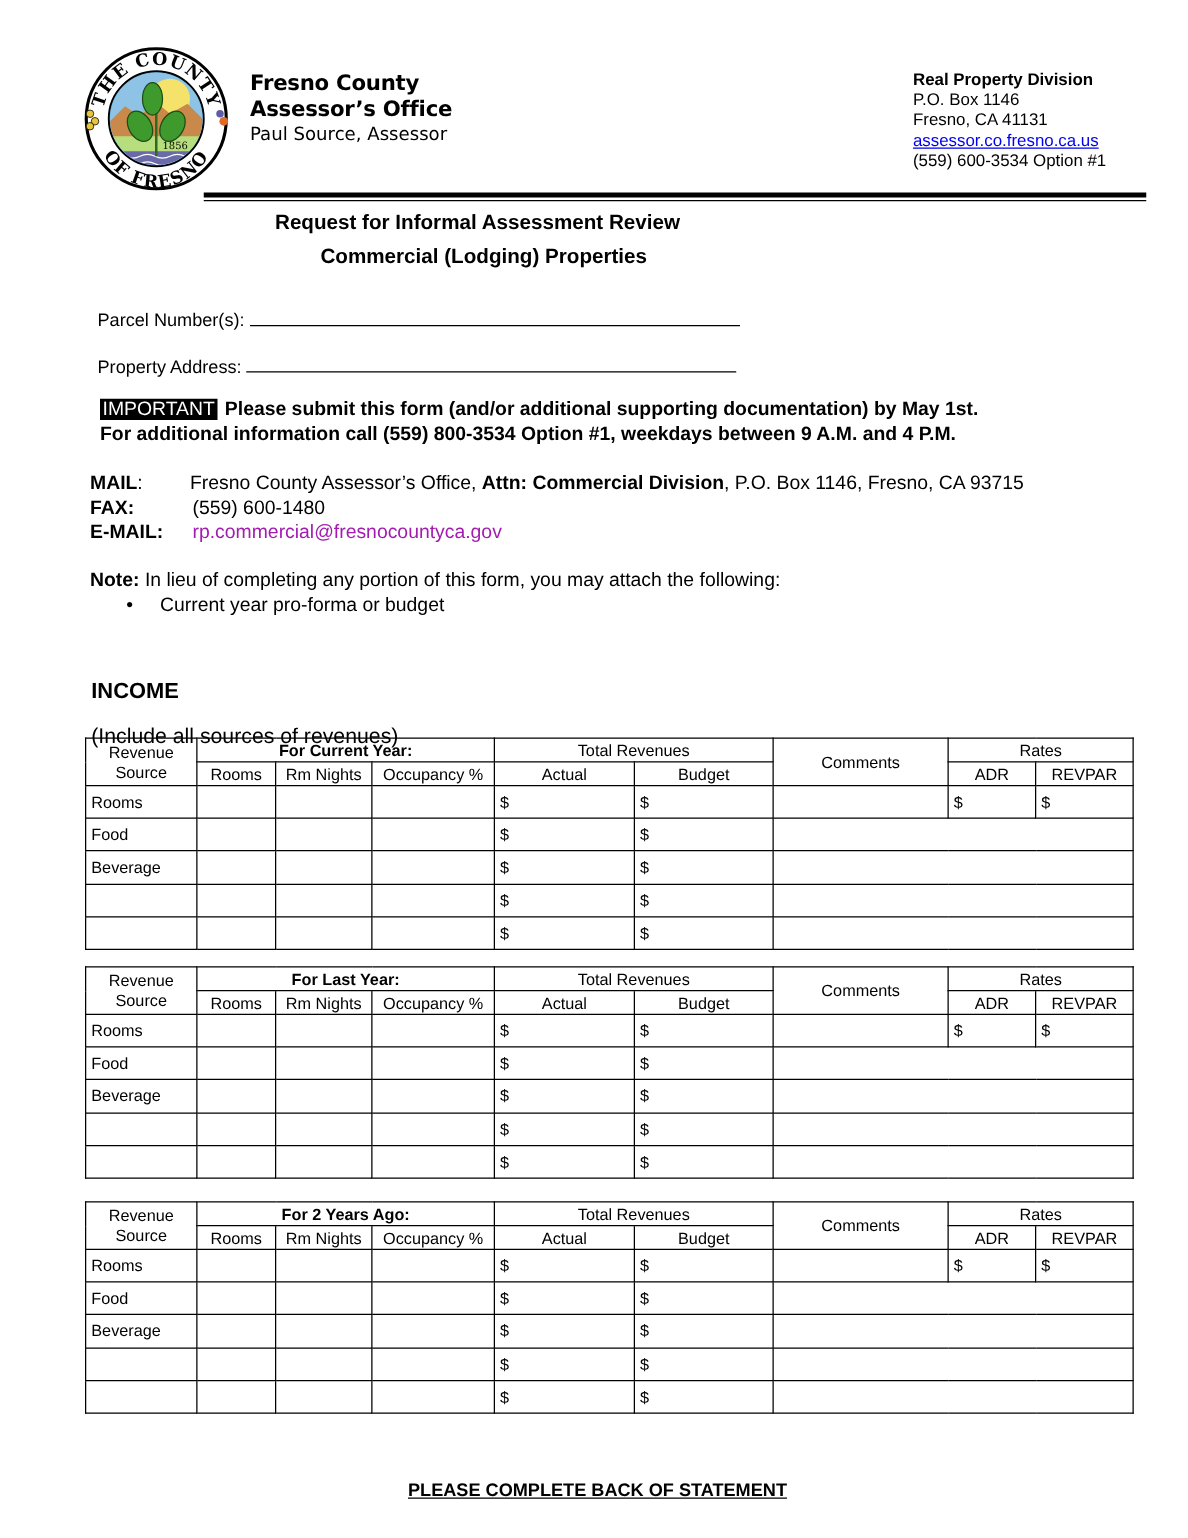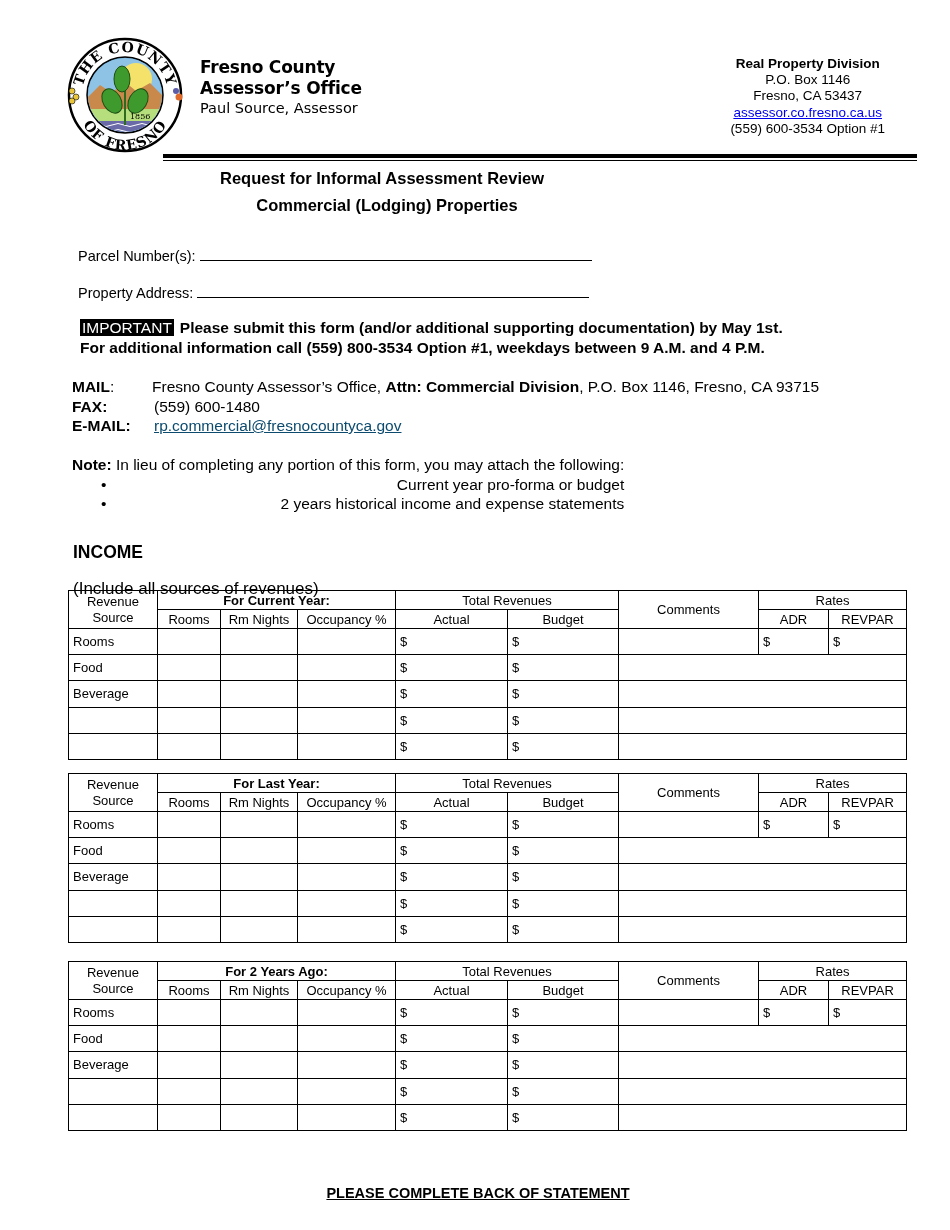--- a/index.html
+++ b/index.html
@@ -6,43 +6,43 @@
     html, body { width: 950px; height: 1230px; background: #ffffff; overflow: hidden; }
     body { position: relative; font-family: "Liberation Sans", sans-serif; color: #000; }
 
     .abs { position: absolute; }
 
     
     .seal { left: 64px; top: 37px; width: 122px; height: 116px; }
     .office { left: 200px; top: 57px; font-family: "DejaVu Sans", sans-serif; }
     .office .l1, .office .l2 { font-size: 17px; font-weight: bold; line-height: 21px; letter-spacing: -0.2px; }
     .office .l3 { font-size: 14.5px; line-height: 19px; }
-    .division { right: 65px; top: 56px; text-align: center; font-size: 13.5px; line-height: 16.2px; }
+    .division { right: 65px; top: 56px; text-align: left; font-size: 13.5px; line-height: 16.2px; }
     .division .dname { font-weight: bold; }
     .division a { color: #0000ee; text-decoration: underline; }
     .rule-thick { left: 163px; top: 154px; width: 754px; height: 4px; background: #000; }
     .rule-thin { left: 163px; top: 160px; width: 754px; height: 1px; background: #000; }
 
     .title { left: 0; width: 760px; text-align: center; font-weight: bold; font-size: 16.5px; }
     .title1 { top: 169px; padding-left: 4px; }
     .title2 { top: 196px; padding-left: 14px; }
 
     .field { left: 78px; font-size: 14.5px; }
     .field .line { display: inline-block; border-bottom: 1px solid #000; vertical-align: baseline; height: 14px; }
 
     .important { left: 80px; top: 318px; font-weight: bold; font-size: 15.5px; line-height: 20px; }
     .important .badge { background: #000; color: #fff; font-weight: normal; padding: 0 2px; margin-right: 6px; }
 
     .contact { left: 72px; top: 377px; font-size: 15.5px; line-height: 20px; }
     .contact .row { position: relative; height: 19.5px; white-space: nowrap; }
     .contact .lbl { position: absolute; left: 0; font-weight: bold; }
     .contact .val { position: absolute; left: 82px; }
-    .contact a { color: #0c4a6e; text-decoration: underline; }
-
-    .note { left: 72px; top: 455px; font-size: 15.5px; line-height: 19.5px; text-align: right; }
+    .contact a { color: #a21caf; }
+
+    .note { left: 72px; top: 455px; font-size: 15.5px; line-height: 19.5px; }
     .note ul { list-style: none; }
     .note li { position: relative; padding-left: 56px; }
     .note li::before { content: "•"; position: absolute; left: 29px; }
 
     .income-h { left: 73px; top: 542px; font-weight: bold; font-size: 17.5px; }
     .income-sub { left: 73px; top: 579px; font-weight: normal; font-size: 17px; }
 
     
     table.inc { position: absolute; left: 68px; width: 838px; border-collapse: collapse; table-layout: fixed; font-size: 13px; }
     table.inc td { border: 1px solid #000; padding: 0 4px; vertical-align: middle; overflow: hidden; white-space: nowrap; }
@@ -96,21 +96,21 @@
 
 <div class="abs office">
   <div class="l1">Fresno County</div>
   <div class="l2">Assessor’s Office</div>
   <div class="l3">Paul Source, Assessor</div>
 </div>
 
 <div class="abs division">
   <div class="dname">Real Property Division</div>
   <div>P.O. Box 1146</div>
-  <div>Fresno, CA 53437</div>
+  <div>Fresno, CA 41131</div>
   <div><a>assessor.co.fresno.ca.us</a></div>
   <div>(559) 600-3534 Option #1</div>
 </div>
 
 <div class="abs rule-thick"></div>
 <div class="abs rule-thin"></div>
 
 <div class="abs title title1">Request for Informal Assessment Review</div>
 <div class="abs title title2">Commercial (Lodging) Properties</div>
 
@@ -140,21 +140,20 @@
   <div class="row">
     <span class="lbl">E-MAIL:</span>
     <a class="val">rp.commercial@fresnocountyca.gov</a>
   </div>
 </div>
 
 <div class="abs note">
   <div><b>Note:</b><span> In lieu of completing any portion of this form, you may attach the following:</span></div>
   <ul>
     <li>Current year pro-forma or budget</li>
-    <li>2 years historical income and expense statements</li>
   </ul>
 </div>
 
 <div class="abs income-h">INCOME</div>
 <div class="abs income-sub">(Include all sources of revenues)</div>
 
 <div id="tables-host">
     <table class="inc" style="top: 590px;">
       <colgroup>
         <col style="width:89px">

